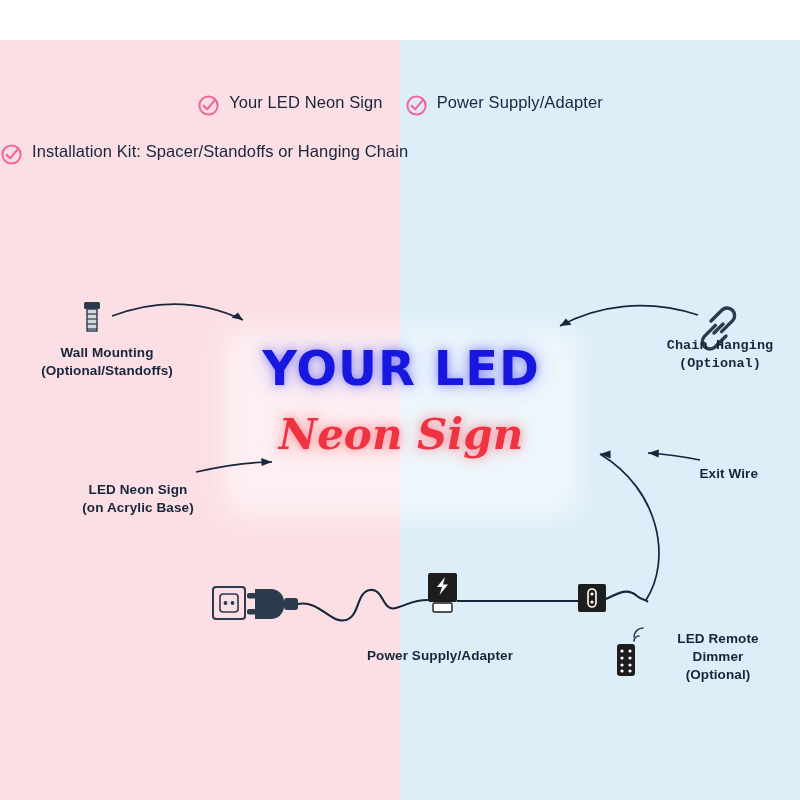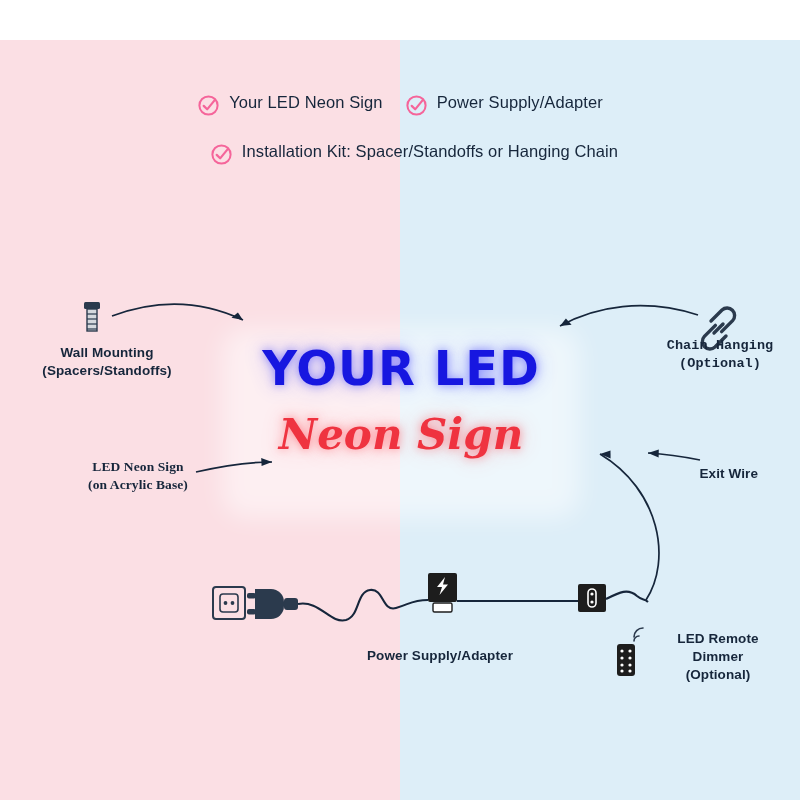--- a/index.html
+++ b/index.html
@@ -52,22 +52,21 @@
   .check-label {
     font-size: 16.5px;
     color: #16263b;
     line-height: 1.32;
     text-align: center;
     font-weight: 500;
     letter-spacing: .1px;
   }
   .row2 {
     margin-top: 24px;
-    justify-content: center;
-    padding-left: 28px;
+    justify-content: flex-start;
   }
   .row2 .check-item { max-width: 520px; }
   .row2 .check-label { white-space: normal; }
 
   
   .neon-glow {
     position: absolute;
     left: 222px; top: 288px;
     width: 358px; height: 190px;
     background: rgba(255,255,255,.5);
@@ -107,21 +106,21 @@
     line-height: 1.35;
     text-align: center;
     font-weight: 600;
     letter-spacing: .1px;
     white-space: pre-line;
   }
 
   
   #lbl-wall     { left: 12px;  top: 304px; width: 190px; }
   #lbl-chain    { left: 640px; top: 297px; width: 160px; font-family: Liberation Mono, monospace; }
-  #lbl-sign     { left: 48px;  top: 418px; width: 180px; font-family: Liberation Serif, serif; }
+  #lbl-sign     { left: 48px;  top: 441px; width: 180px; }
   #lbl-exit     { left: 648px; top: 425px; width: 110px; text-align: right;}
   #lbl-power    { left: 330px; top: 607px; width: 220px; }
   #lbl-remote   { left: 628px; top: 590px; width: 180px; }
 
   
   svg.overlay {
     position: absolute;
     left: 0; top: 0;
     width: 800px; height: 800px;
     overflow: visible;
@@ -267,21 +266,21 @@
       <circle cx="630" cy="631" r="1.6" fill="#ffffff"></circle>
       <g stroke="#2b3a4d" stroke-width="1.6" fill="none" stroke-linecap="round">
         <path d="M634 601 a5 5 0 0 1 5 -5"></path>
         <path d="M634 597 a9 9 0 0 1 9 -9"></path>
       </g>
     </g>
 
   </svg>
 
   <div class="label" id="lbl-wall">Wall Mounting
-(Spacers/Standoffs)</div>
+(Optional/Standoffs)</div>
   <div class="label" id="lbl-chain">Chain Hanging
 (Optional)</div>
   <div class="label" id="lbl-sign">LED Neon Sign
 (on Acrylic Base)</div>
   <div class="label" id="lbl-exit">Exit Wire</div>
   <div class="label" id="lbl-power">Power Supply/Adapter</div>
   <div class="label" id="lbl-remote">LED Remote
 Dimmer
 (Optional)</div>
 

